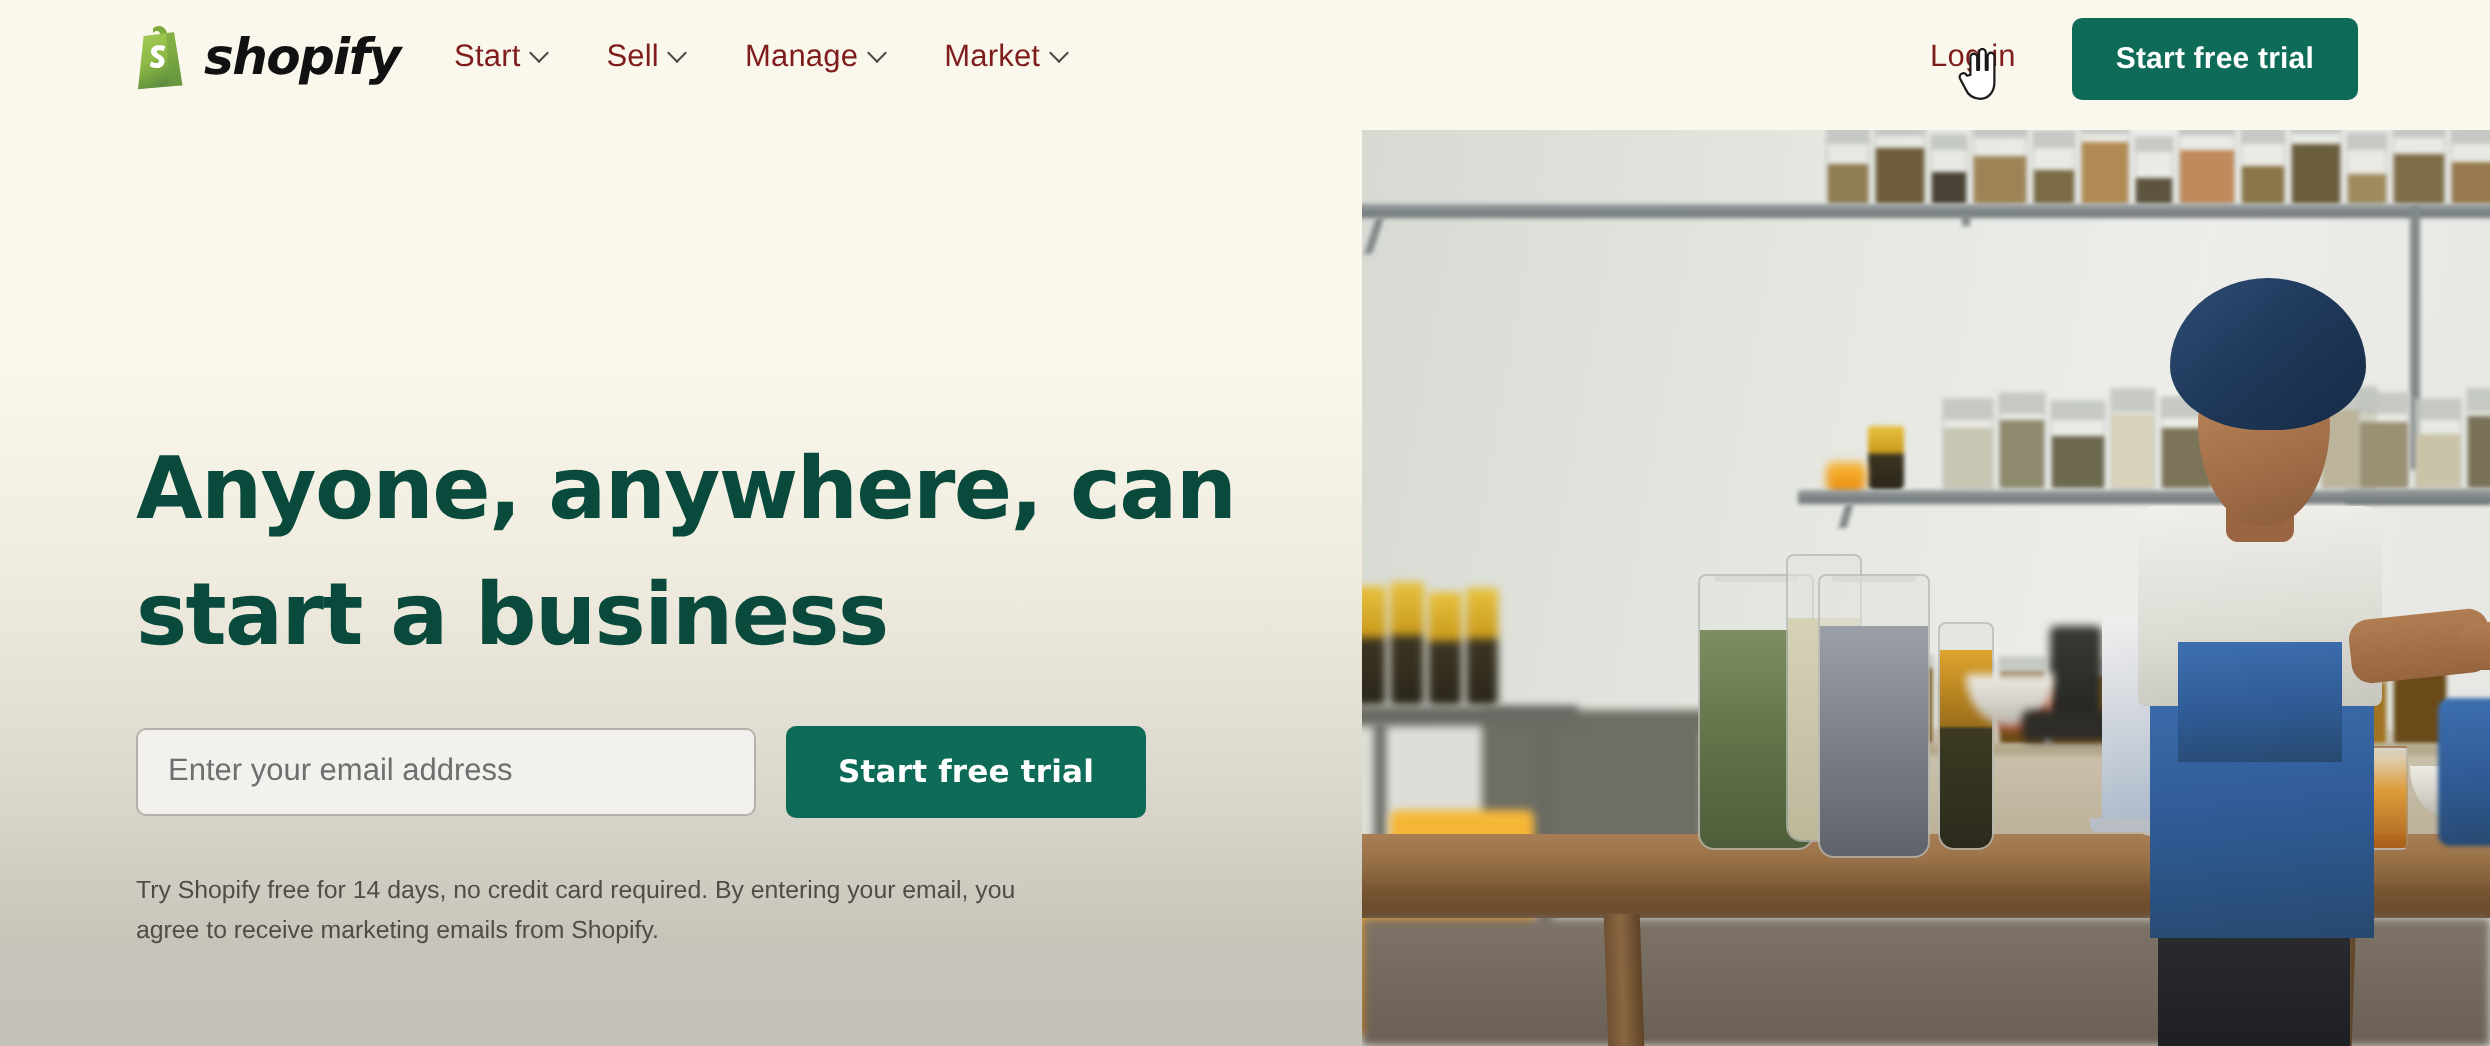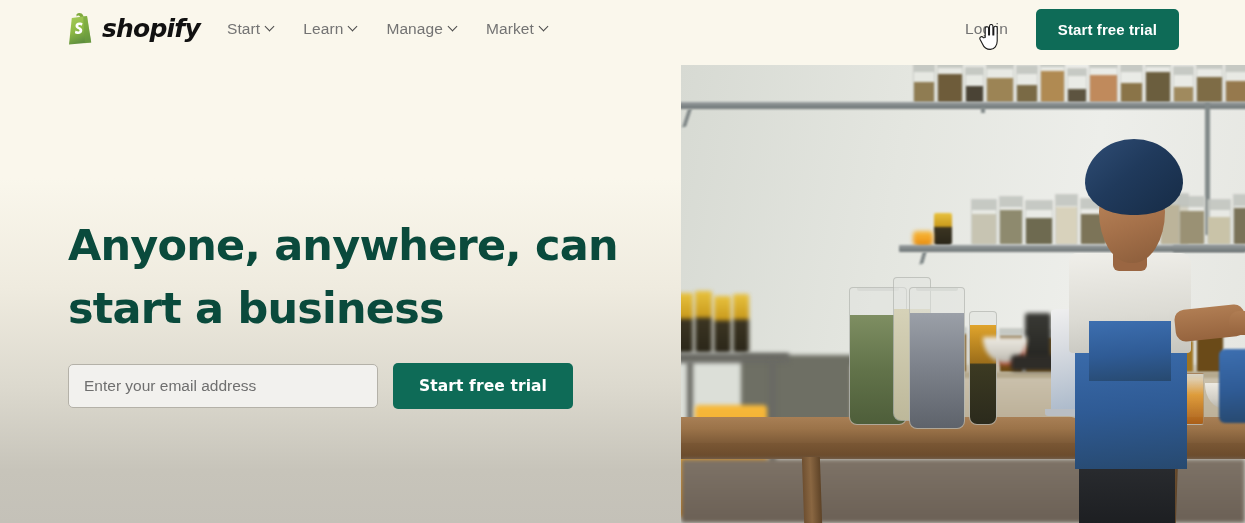--- a/index.html
+++ b/index.html
@@ -71,21 +71,21 @@
     top: 0;
     height: 58px;
     display: flex;
     align-items: center;
   }
   .nav-item {
     display: flex;
     align-items: center;
     gap: 6px;
     font-size: 15.5px;
-    color: #737373;
+    color: #7f1d1d;
     padding: 8px 14px;
     cursor: pointer;
     white-space: nowrap;
     letter-spacing: 0.1px;
   }
   .nav-item.plain { padding: 8px 16px; }
   .chev {
     display: inline-block;
     width: 9px;
     height: 9px;
@@ -365,21 +365,21 @@
       </span>
       <span class="logo-word">shopify</span>
     </div>
 
     <div class="nav-left">
       <div class="nav-item">
         <span>Start</span>
         <span class="chev"></span>
       </div>
       <div class="nav-item">
-        <span>Learn</span>
+        <span>Sell</span>
         <span class="chev"></span>
       </div>
       <div class="nav-item">
         <span>Manage</span>
         <span class="chev"></span>
       </div>
       <div class="nav-item">
         <span>Market</span>
         <span class="chev"></span>
       </div>
@@ -400,20 +400,21 @@
   </span>
 
   <div class="hero-left">
     <h1 class="headline">Anyone, anywhere, can start a business</h1>
 
     <div class="signup-form">
       <input class="email-input" type="text" placeholder="Enter your email address" style="">
       <button class="hero-cta">Start free trial</button>
     </div>
 
+    <p class="disclaimer">Try Shopify free for 14 days, no credit card required. By entering your email, you agree to receive marketing emails from Shopify.</p>
   </div>
 
   <div class="hero-image">
 
     <div class="hi-layer wall"></div>
     <div class="hi-layer bg-wallpanel blur-soft"></div>
     <div class="hi-layer bg-counter blur-soft"></div>
 
     <div class="hi-layer jar-row blur-light" style="left:232px; top:-6px; height:44px;">
       <div class="jar" style="width:20px;height:38px;">

